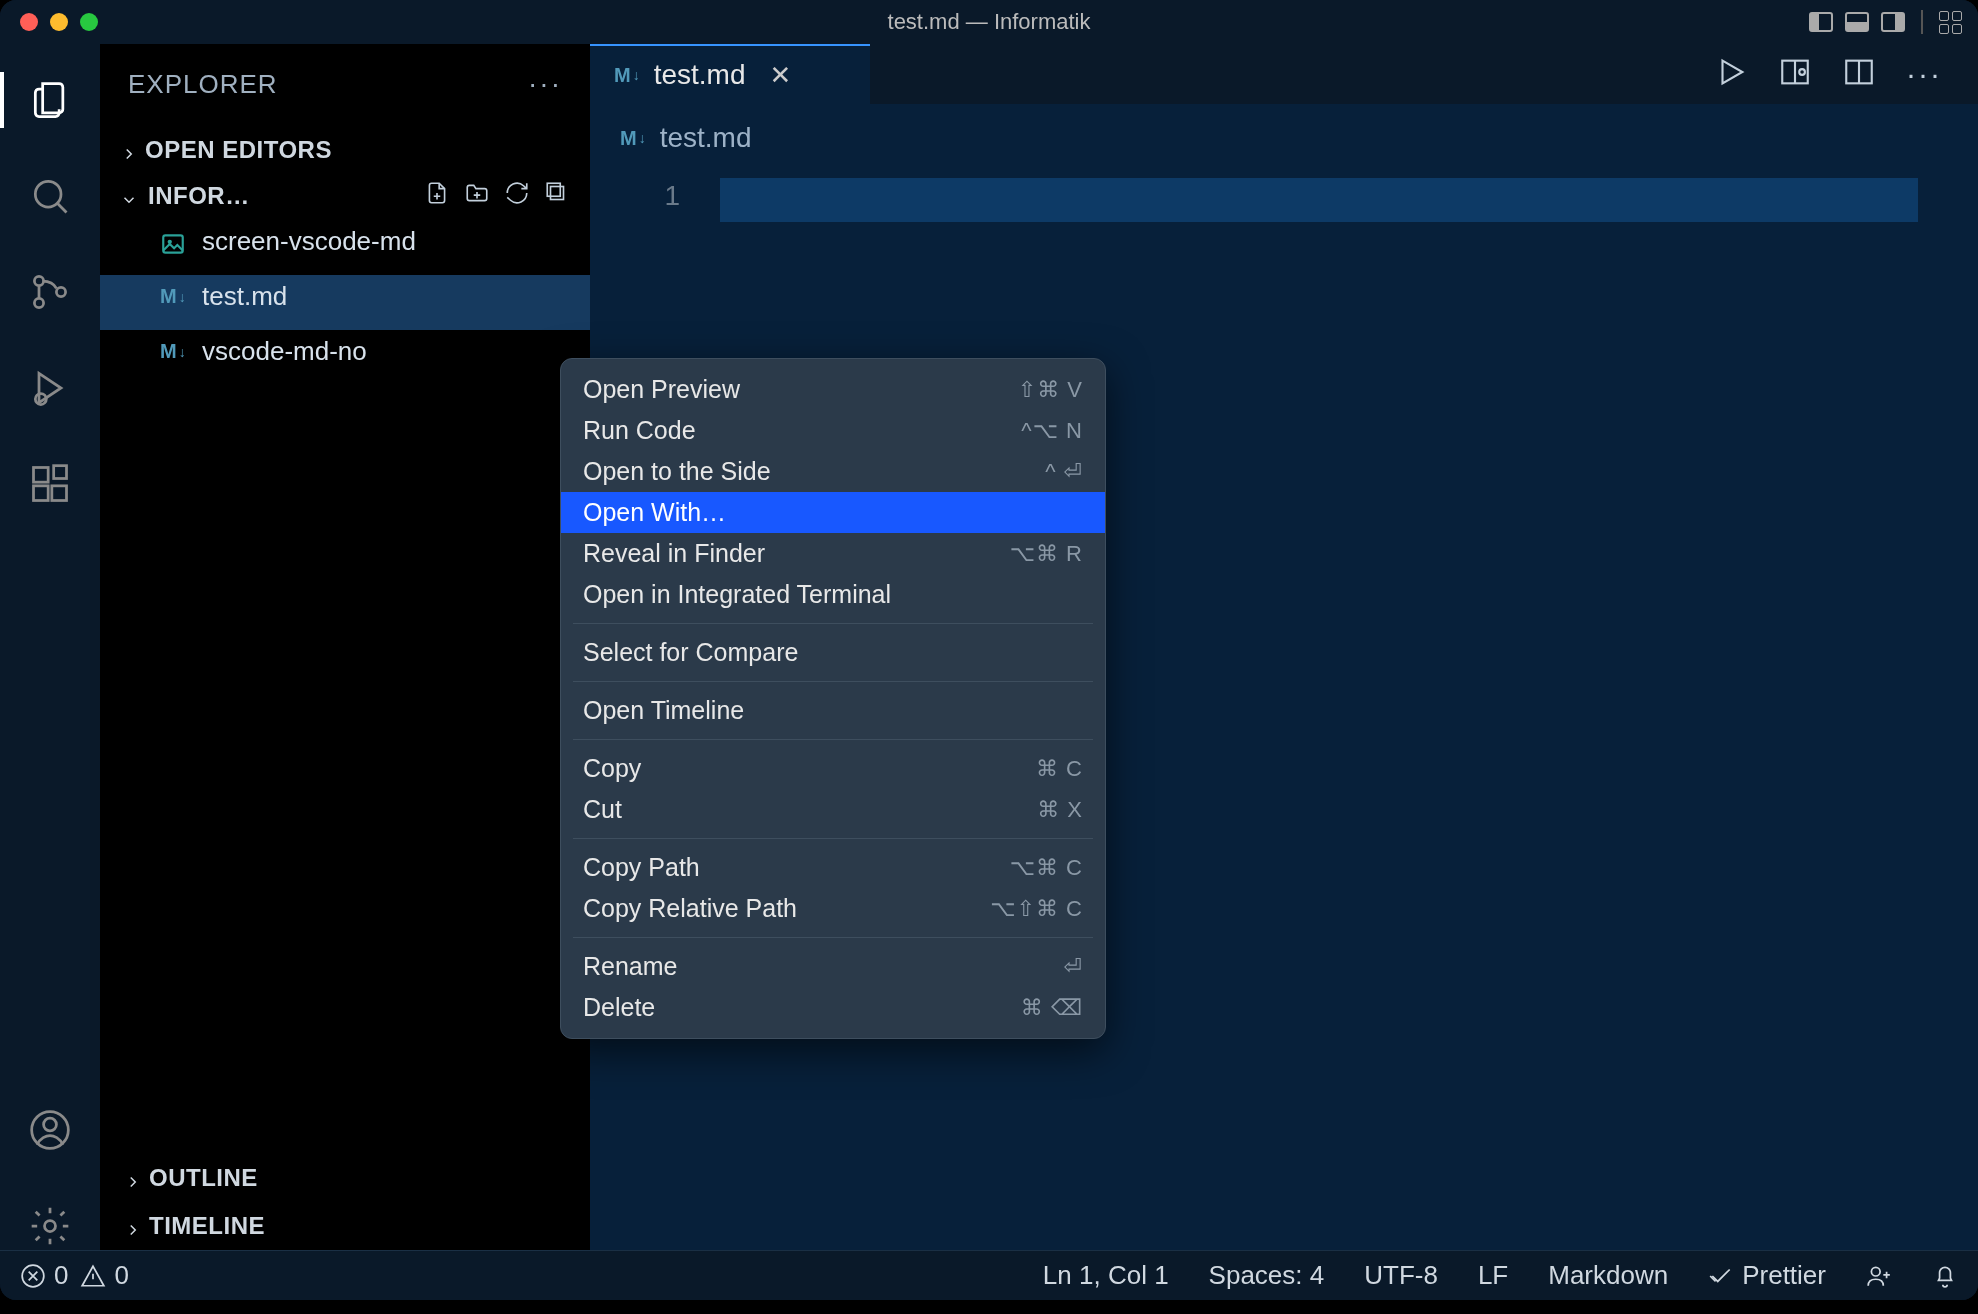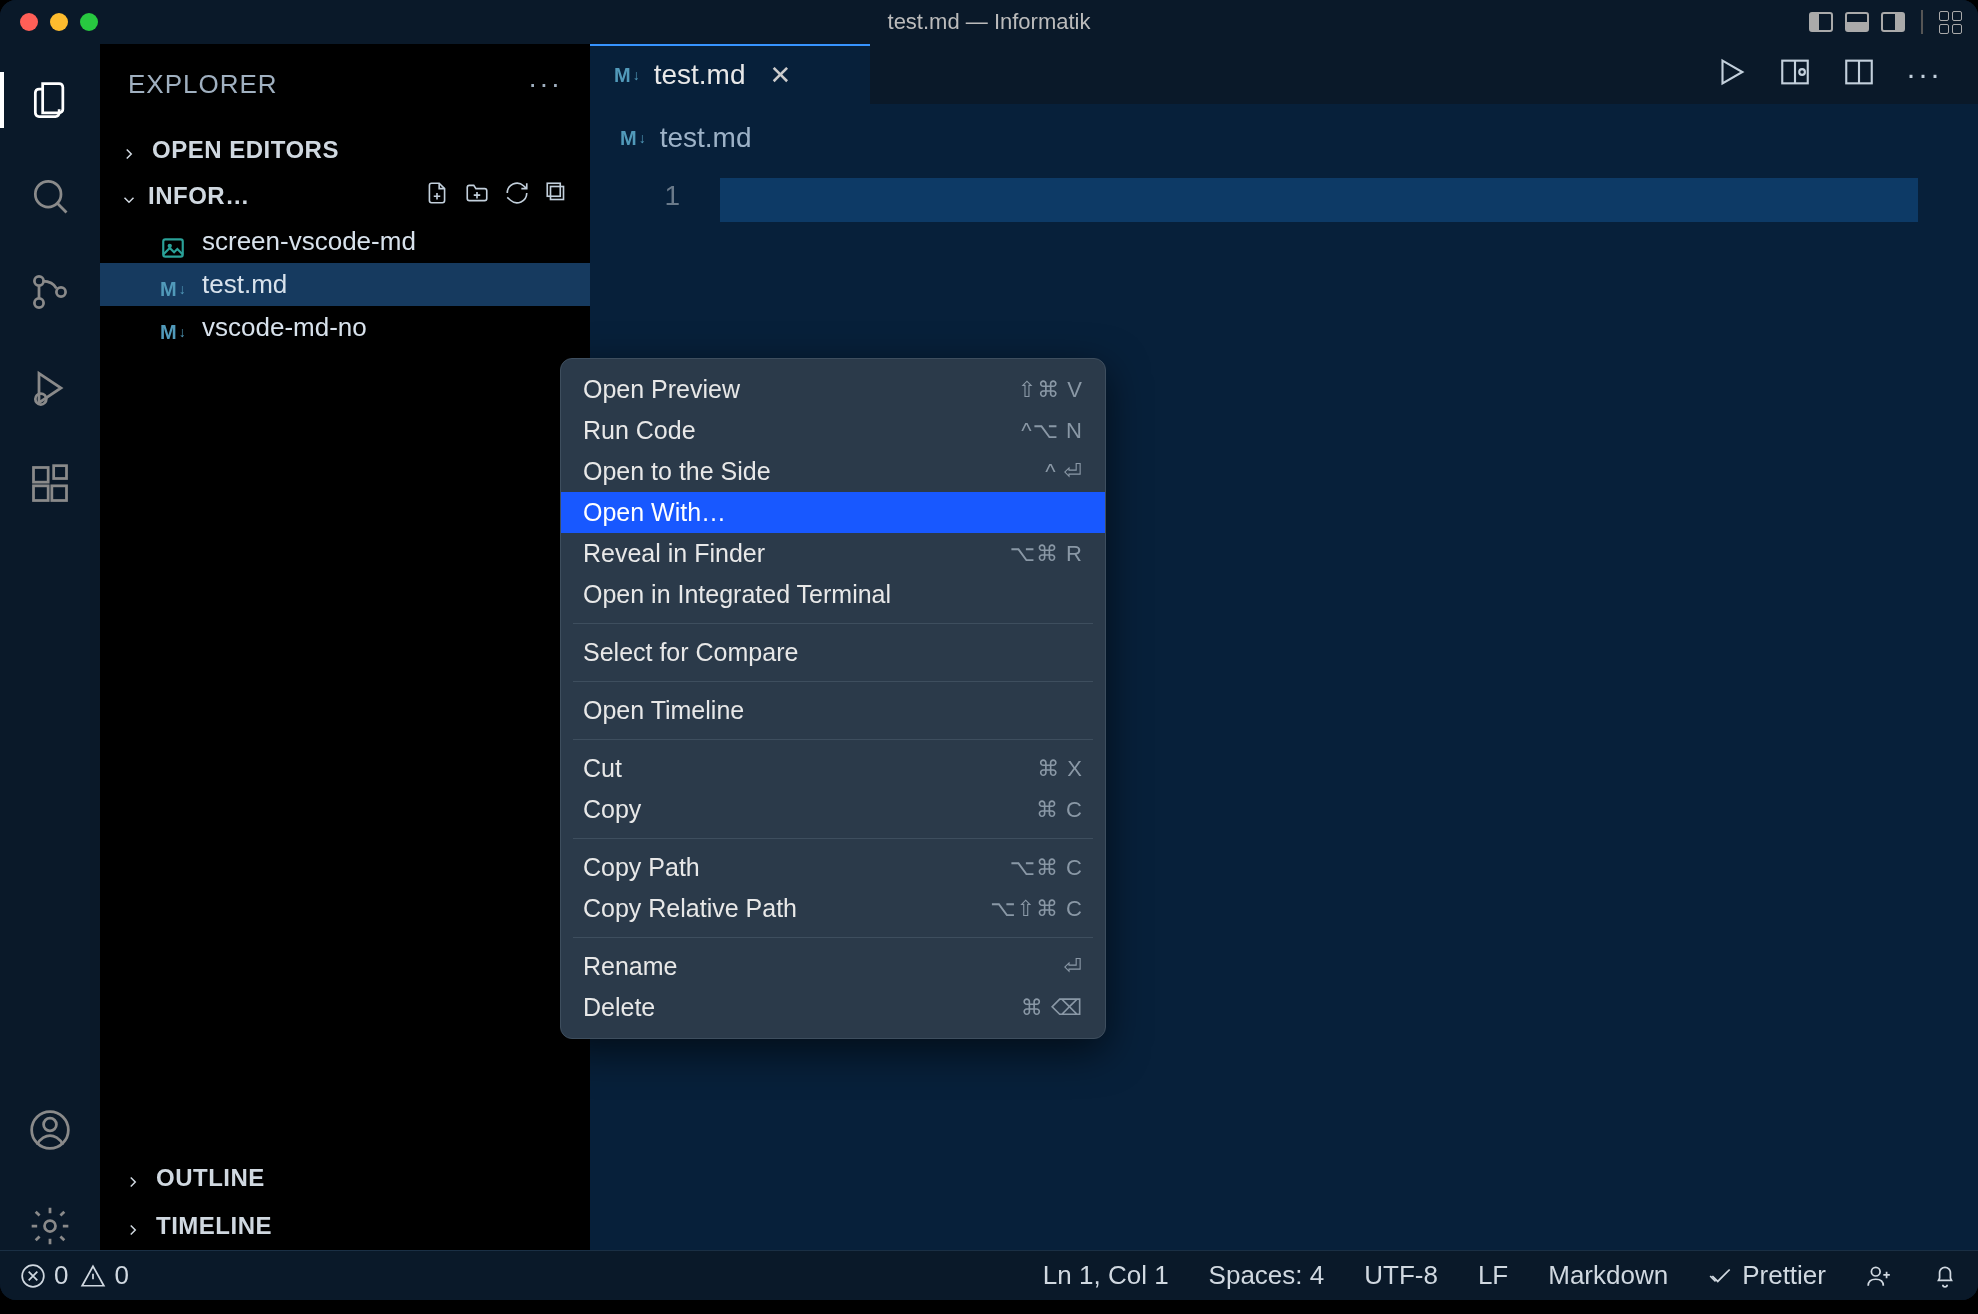--- a/index.html
+++ b/index.html
@@ -31,28 +31,28 @@
 .ab-icon.active { color: #fff; }
 .ab-icon.active::before { content: ""; position: absolute; left: -26px; top: -4px; width: 4px; height: 56px; background: #fff; }
 .ab-icon svg { width: 44px; height: 44px; stroke: currentColor; fill: none; stroke-width: 1.5; }
 
 
 .sidebar { width: 490px; background: #000000; display: flex; flex-direction: column; color: #ccc; }
 .sidebar-header { display: flex; align-items: center; justify-content: space-between; padding: 24px 28px 20px; }
 .sidebar-title { color: #a0b0c0; font-size: 26px; letter-spacing: 1px; }
 .sidebar-dots { color: #a0b0c0; font-size: 28px; letter-spacing: 2px; }
 .sidebar-section { padding: 8px 0; }
-.sidebar-section-head { display: flex; align-items: center; gap: 14px; padding: 8px 20px; color: #d0d8e0; font-size: 24px; font-weight: 700; letter-spacing: 0.5px; cursor: pointer; }
+.sidebar-section-head { display: flex; align-items: center; gap: 7px; padding: 8px 20px; color: #d0d8e0; font-size: 24px; font-weight: 700; letter-spacing: 0.5px; cursor: pointer; }
 .chev { width: 18px; height: 18px; }
 .chev svg { width: 18px; height: 18px; stroke: #d0d8e0; stroke-width: 2; fill: none; }
 .sidebar-section-head.folder { justify-content: space-between; text-align: right; }
 .folder-left { display:flex; align-items:center; gap:10px; }
 .folder-actions { display:flex; gap:14px; }
 .folder-actions svg { width:26px; height:26px; stroke:#c3d0dc; fill:none; stroke-width:1.5; }
-.file-row { display: flex; align-items: flex-end; gap: 14px; padding: 6px 20px 6px 60px; font-size: 26px; color: #d8e2ec; cursor: pointer; white-space: nowrap; overflow: hidden; }
+.file-row { display: flex; align-items: center; gap: 14px; padding: 6px 20px 18px 60px; font-size: 26px; color: #d8e2ec; cursor: pointer; white-space: nowrap; overflow: hidden; }
 .file-row.selected { background: #163a5f; }
 .file-icon { width: 28px; height: 22px; flex-shrink: 0; }
 .md-icon { color: #519aba; font-size: 20px; font-weight: 700; display:flex; align-items:center; gap:2px;}
 .md-icon .arr{font-size:14px;}
 .img-icon svg{width:26px;height:26px;}
 .sidebar-bottom { margin-top: auto; }
 .sidebar-bottom .sidebar-section-head { padding: 10px 24px; }
 
 
 .editor-area { flex: 1; display: flex; flex-direction: column; background: #07203a; }
@@ -348,27 +348,27 @@
         <span>Select for Compare</span>
         <span class="ctx-shortcut"></span>
       </div>
       <div class="ctx-sep"></div>
       <div class="ctx-item">
         <span>Open Timeline</span>
         <span class="ctx-shortcut"></span>
       </div>
       <div class="ctx-sep"></div>
       <div class="ctx-item">
+        <span>Copy</span>
+        <span class="ctx-shortcut">⌘ C</span>
+      </div>
+      <div class="ctx-item">
         <span>Cut</span>
         <span class="ctx-shortcut">⌘ X</span>
       </div>
-      <div class="ctx-item">
-        <span>Copy</span>
-        <span class="ctx-shortcut">⌘ C</span>
-      </div>
       <div class="ctx-sep"></div>
       <div class="ctx-item">
         <span>Copy Path</span>
         <span class="ctx-shortcut">⌥⌘ C</span>
       </div>
       <div class="ctx-item">
         <span>Copy Relative Path</span>
         <span class="ctx-shortcut">⌥⇧⌘ C</span>
       </div>
       <div class="ctx-sep"></div>

